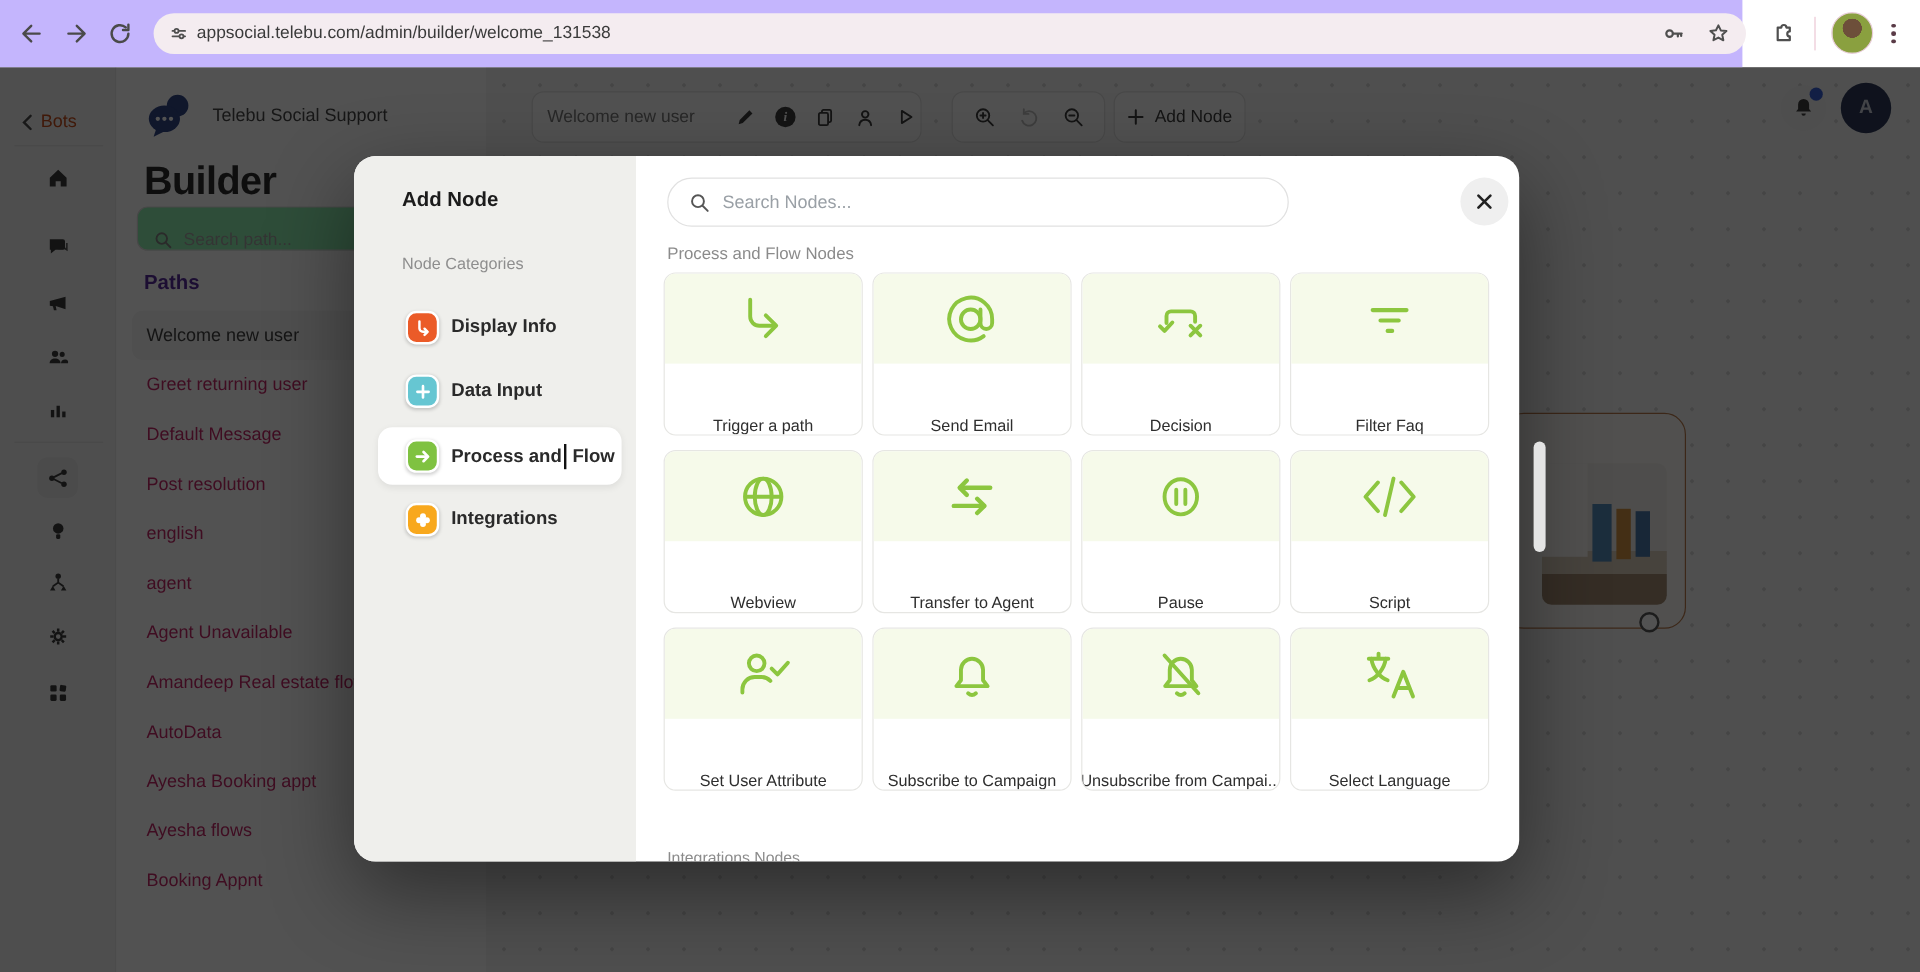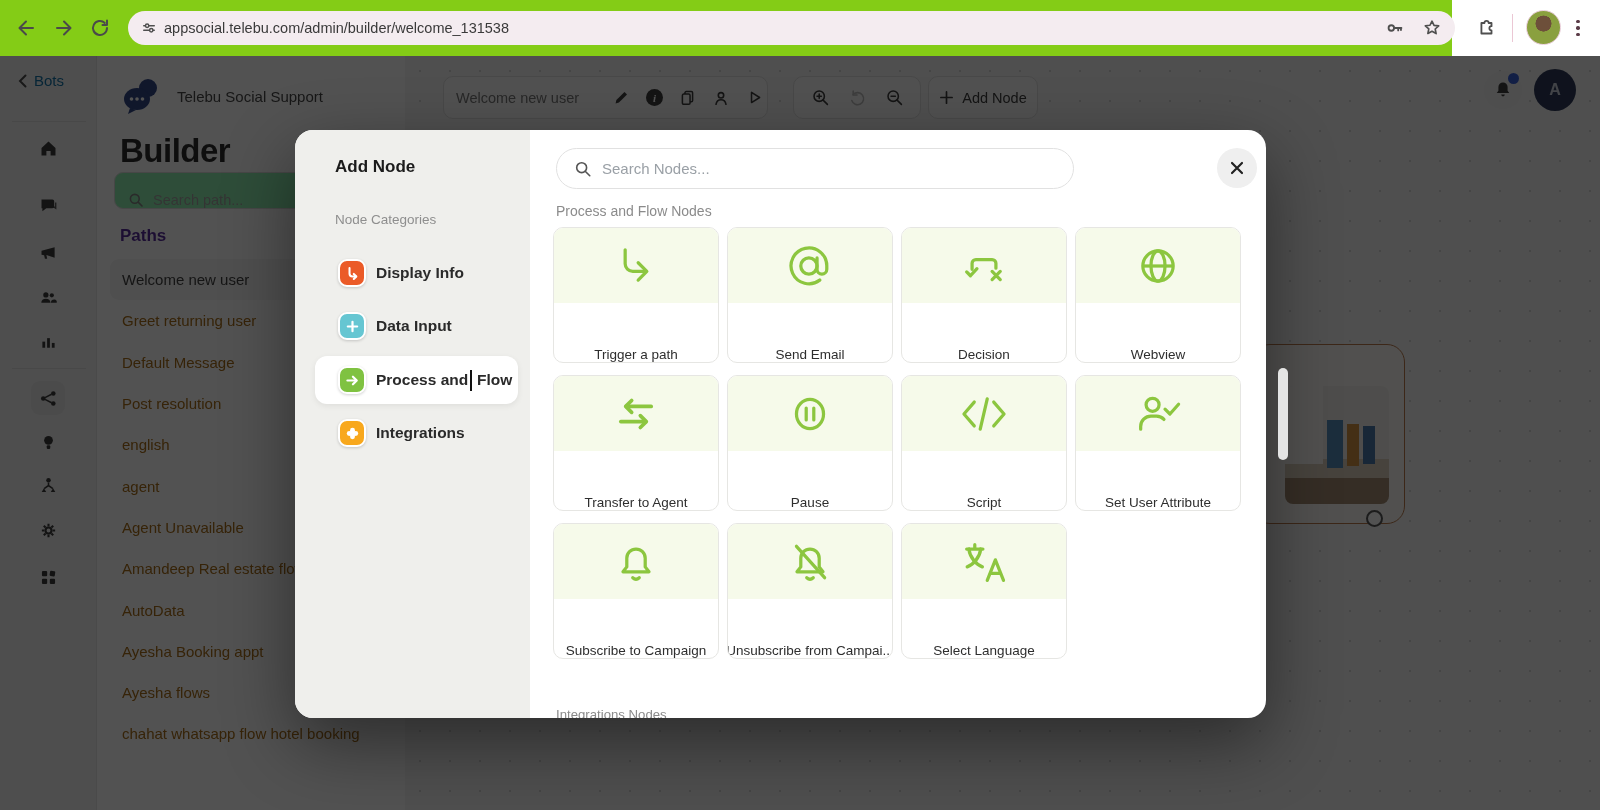--- a/index.html
+++ b/index.html
@@ -1,55 +1,55 @@
 <!DOCTYPE html>
 <html style="--node-green: #8CC63F;"><head>
 <meta charset="utf-8">
 <style>
   *{margin:0;padding:0;box-sizing:border-box;}
   html,body{width:1600px;height:810px;}
   body{position:relative;overflow:hidden;font-family:"Liberation Sans",sans-serif;background:#fff;
        --node-green:#8CC63F;}
 
   
-  .chrome{position:absolute;left:0;top:0;width:1452px;height:56px;background:#84cc16;z-index:100;}
+  .chrome{position:absolute;left:0;top:0;width:1452px;height:56px;background:#c4b5fd;z-index:100;}
   .chrome .navic{position:absolute;top:16px;width:24px;height:24px;color:#4a4a4a;cursor:pointer;}
   .urlbar{position:absolute;left:128px;top:11px;width:1327px;height:34px;border-radius:17px;background:#F4ECF0;display:flex;align-items:center;}
   .url-text{margin-left:36px;font-size:14.5px;color:#3a3a3a;white-space:nowrap;}
   .chrome svg{display:block;}
   .chrome-right-ic{position:absolute;top:17px;width:22px;height:22px;color:#4f4f4f;}
   .chrome-sep{position:absolute;left:1512px;top:14px;width:1px;height:28px;background:#EBC7D4;}
   .chrome-avatar{position:absolute;left:1526px;top:10px;width:35px;height:35px;border-radius:50%;
      background:radial-gradient(circle at 50% 38%,#6d4f3a 0 30%,#8aa03f 31% 100%);border:1px solid #e8cdd8;}
   .kebab{position:absolute;left:1572px;top:16px;width:12px;height:24px;display:flex;flex-direction:column;align-items:center;justify-content:center;gap:3px;}
   .kebab i{width:3.4px;height:3.4px;border-radius:50%;background:#5a3b47;display:block;}
 
   
   .page{position:absolute;left:0;top:56px;width:1600px;height:754px;background:#fff;}
 
   
   .rail{position:absolute;left:0;top:0;width:97px;height:754px;background:#F2F2F2;border-right:1px solid #E4E4E4;}
-  .back-btn{position:absolute;left:18px;top:16px;display:flex;align-items:center;gap:7px;color:#0369a1;font-size:15px;cursor:pointer;justify-content:center;}
+  .back-btn{position:absolute;left:18px;top:37px;display:flex;align-items:center;gap:7px;color:#c2410c;font-size:15px;cursor:pointer;justify-content:center;}
   .rail-div{position:absolute;left:12px;width:74px;height:1px;background:#DCDCDC;}
   .rail-btn{position:absolute;left:31px;width:34px;height:34px;display:flex;align-items:center;justify-content:center;border-radius:9px;color:#2e2e2e;cursor:pointer;}
   .rail-btn.active{background:#E7E7E7;}
   .rail-btn svg{width:21px;height:21px;display:block;}
 
   
   .sidebar{position:absolute;left:97px;top:0;width:308px;height:754px;background:#FFFFFF;}
   .brand{position:absolute;left:23px;top:20px;display:flex;align-items:center;gap:15px;}
   .brand-name{font-size:15px;color:#3a3a3a;}
   .page-title{position:absolute;left:23px;top:60px;font-size:33px;font-weight:800;color:#1c1c1c;letter-spacing:-.5px;margin-top:16px;}
   .path-search{position:absolute;left:17px;top:116px;width:272px;height:37px;border:1.5px solid #DBDBDB;border-radius:9px;background:#86efac;display:flex;align-items:flex-end;}
   .path-search svg{margin-left:13px;}
   .path-search input{border:none;outline:none;background:transparent;margin-left:9px;font-size:14.5px;color:#444;width:200px;font-family:"Liberation Sans",sans-serif;}
   .path-search input::placeholder{color:#9b9b9b;}
   .paths-title{position:absolute;left:23px;top:170px;font-size:17px;font-weight:bold;color:#4c1d95;}
   .path-list{position:absolute;left:13px;top:203px;width:282px;}
-  .path-item{height:41.3px;display:flex;align-items:center;padding-left:12px;font-size:15px;color:#a16207;border-radius:9px;cursor:pointer;white-space:nowrap;}
+  .path-item{height:41.3px;display:flex;align-items:center;padding-left:12px;font-size:15px;color:#be185d;border-radius:9px;cursor:pointer;white-space:nowrap;}
   .path-item.selected{background:#F3F3F3;color:#333;}
 
   
   .canvas{position:absolute;left:405px;top:0;width:1195px;height:754px;background:#F4F4F4;
      background-image:radial-gradient(circle,#D2D2D2 1.3px,transparent 1.4px);background-size:30px 30px;}
   .tb-pill{position:absolute;top:20px;height:43px;background:#FCFCFC;border:1px solid #DCDCDC;border-radius:10px;display:flex;align-items:center;}
   .tb-name{left:38px;width:325px;padding:0 12px;gap:16px;}
   .tb-name .nm{font-size:14.5px;color:#6e6e6e;margin-right:18px;white-space:nowrap;}
   .tb-ic{width:22px;height:22px;display:flex;align-items:center;justify-content:center;color:#333;cursor:pointer;}
   .tb-zoom{left:388px;width:128px;justify-content:space-evenly;}
@@ -254,21 +254,21 @@
       <div class="path-item">Greet returning user</div>
       <div class="path-item">Default Message</div>
       <div class="path-item">Post resolution</div>
       <div class="path-item">english</div>
       <div class="path-item">agent</div>
       <div class="path-item">Agent Unavailable</div>
       <div class="path-item">Amandeep Real estate flow</div>
       <div class="path-item">AutoData</div>
       <div class="path-item">Ayesha Booking appt</div>
       <div class="path-item">Ayesha flows</div>
-      <div class="path-item">chahat whatsapp flow hotel booking</div>
+      <div class="path-item">Booking Appnt</div>
     </div>
   </div>
 
   <div class="canvas">
     <div class="tb-pill tb-name">
       <span class="nm">Welcome new user</span>
       <span class="tb-ic">
         <svg width="17" height="17" viewBox="0 0 20 20">
             <path d="M3 17l1-4 9.5-9.5 3 3L7 16z" fill="#2f2f2f"></path>
           </svg>
@@ -439,20 +439,28 @@
       <div class="node-ic">
         <svg viewBox="0 0 48 48" fill="none" stroke-width="3" stroke-linecap="round" stroke-linejoin="round">
             <path d="M13 27v-5.5a3.5 3.5 0 0 1 3.5-3.5h15a3.5 3.5 0 0 1 3.5 3.5V26"></path>
             <path d="M8 29.5l3.5 3.5 6-6.5"></path>
             <path d="M31.5 29l7.5 7.5M39 29l-7.5 7.5"></path>
           </svg>
       </div>
       <div class="node-cap">Decision</div>
     </div>
 
+    <div class="node-card">
+      <div class="node-ic">
+        <svg viewBox="0 0 48 48" fill="none" stroke-width="3.2" stroke-linecap="round">
+            <path d="M11 17h26M17 25h14M22.5 33h3.5"></path>
+          </svg>
+      </div>
+      <div class="node-cap">Filter Faq</div>
+    </div>
 
     <div class="node-card">
       <div class="node-ic">
         <svg viewBox="0 0 48 48" fill="none" stroke-width="3">
             <circle cx="24" cy="24" r="14"></circle>
             <ellipse cx="24" cy="24" rx="6.5" ry="14"></ellipse>
             <path d="M10 24h28"></path>
           </svg>
       </div>
       <div class="node-cap">Webview</div>

